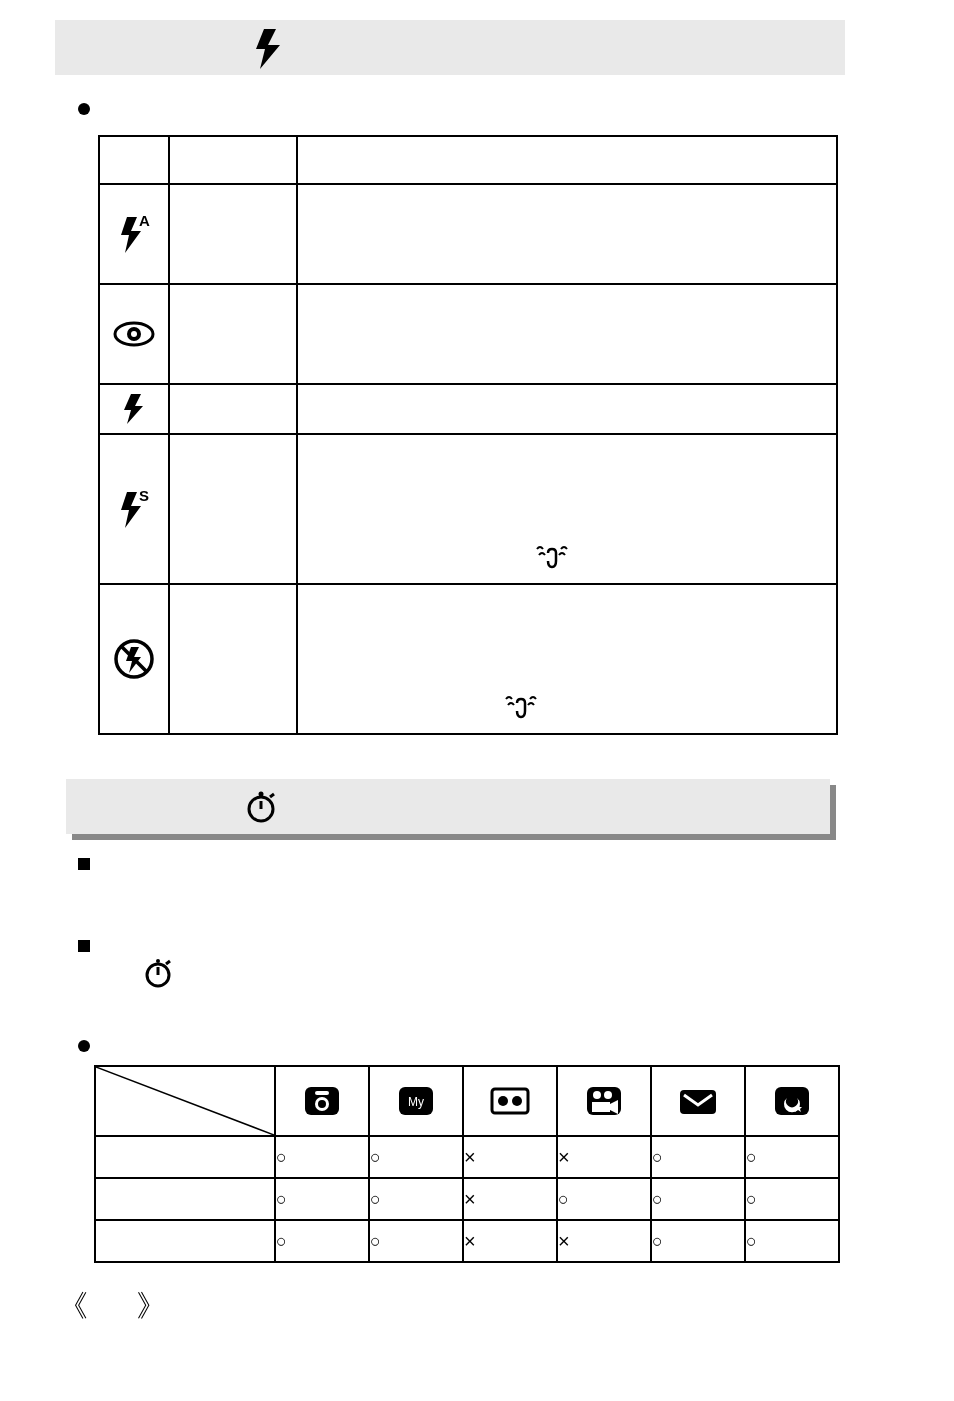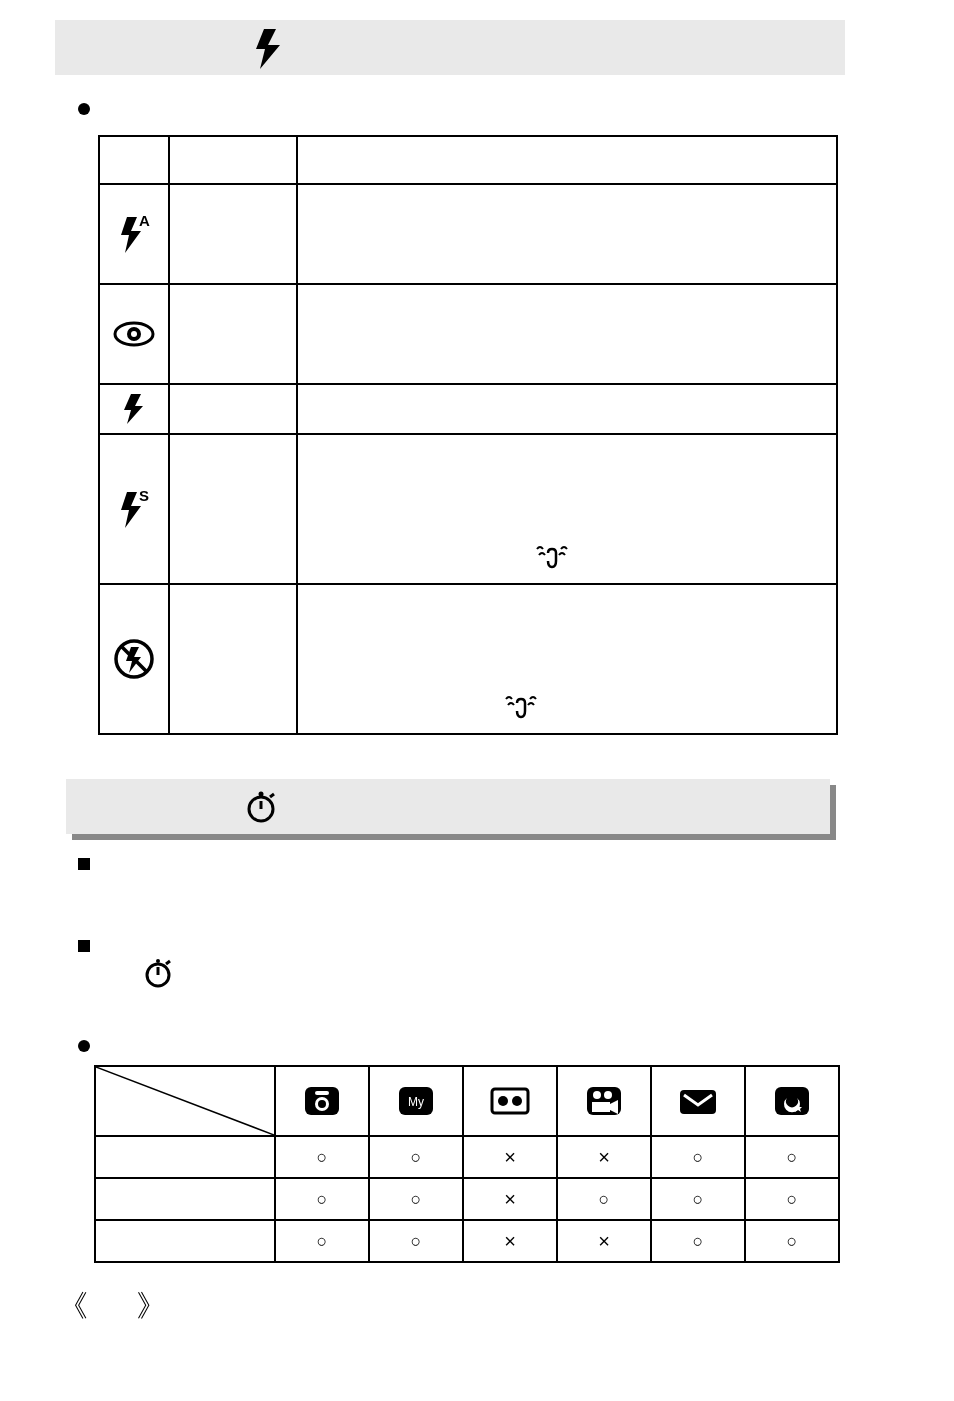--- a/index.html
+++ b/index.html
@@ -71,21 +71,21 @@
   }
   .table2 {
     position: absolute;
     left: 94px;
     top: 1065px;
     border-collapse: collapse;
     width: 746px;
   }
   .table2 td, .table2 th {
     border: 2px solid black;
-    text-align: center;
+    text-align: left;
     vertical-align: middle;
     height: 42px;
     font-weight: normal;
   }
   .t2-hdr-row td, .t2-hdr-row th { height: 70px; }
   .t2-col-label { width: 180px; position: relative; }
   .t2-col { width: 94px; }
   .diag {
     position: absolute;
     left: 0; top: 0; width: 100%; height: 100%;

